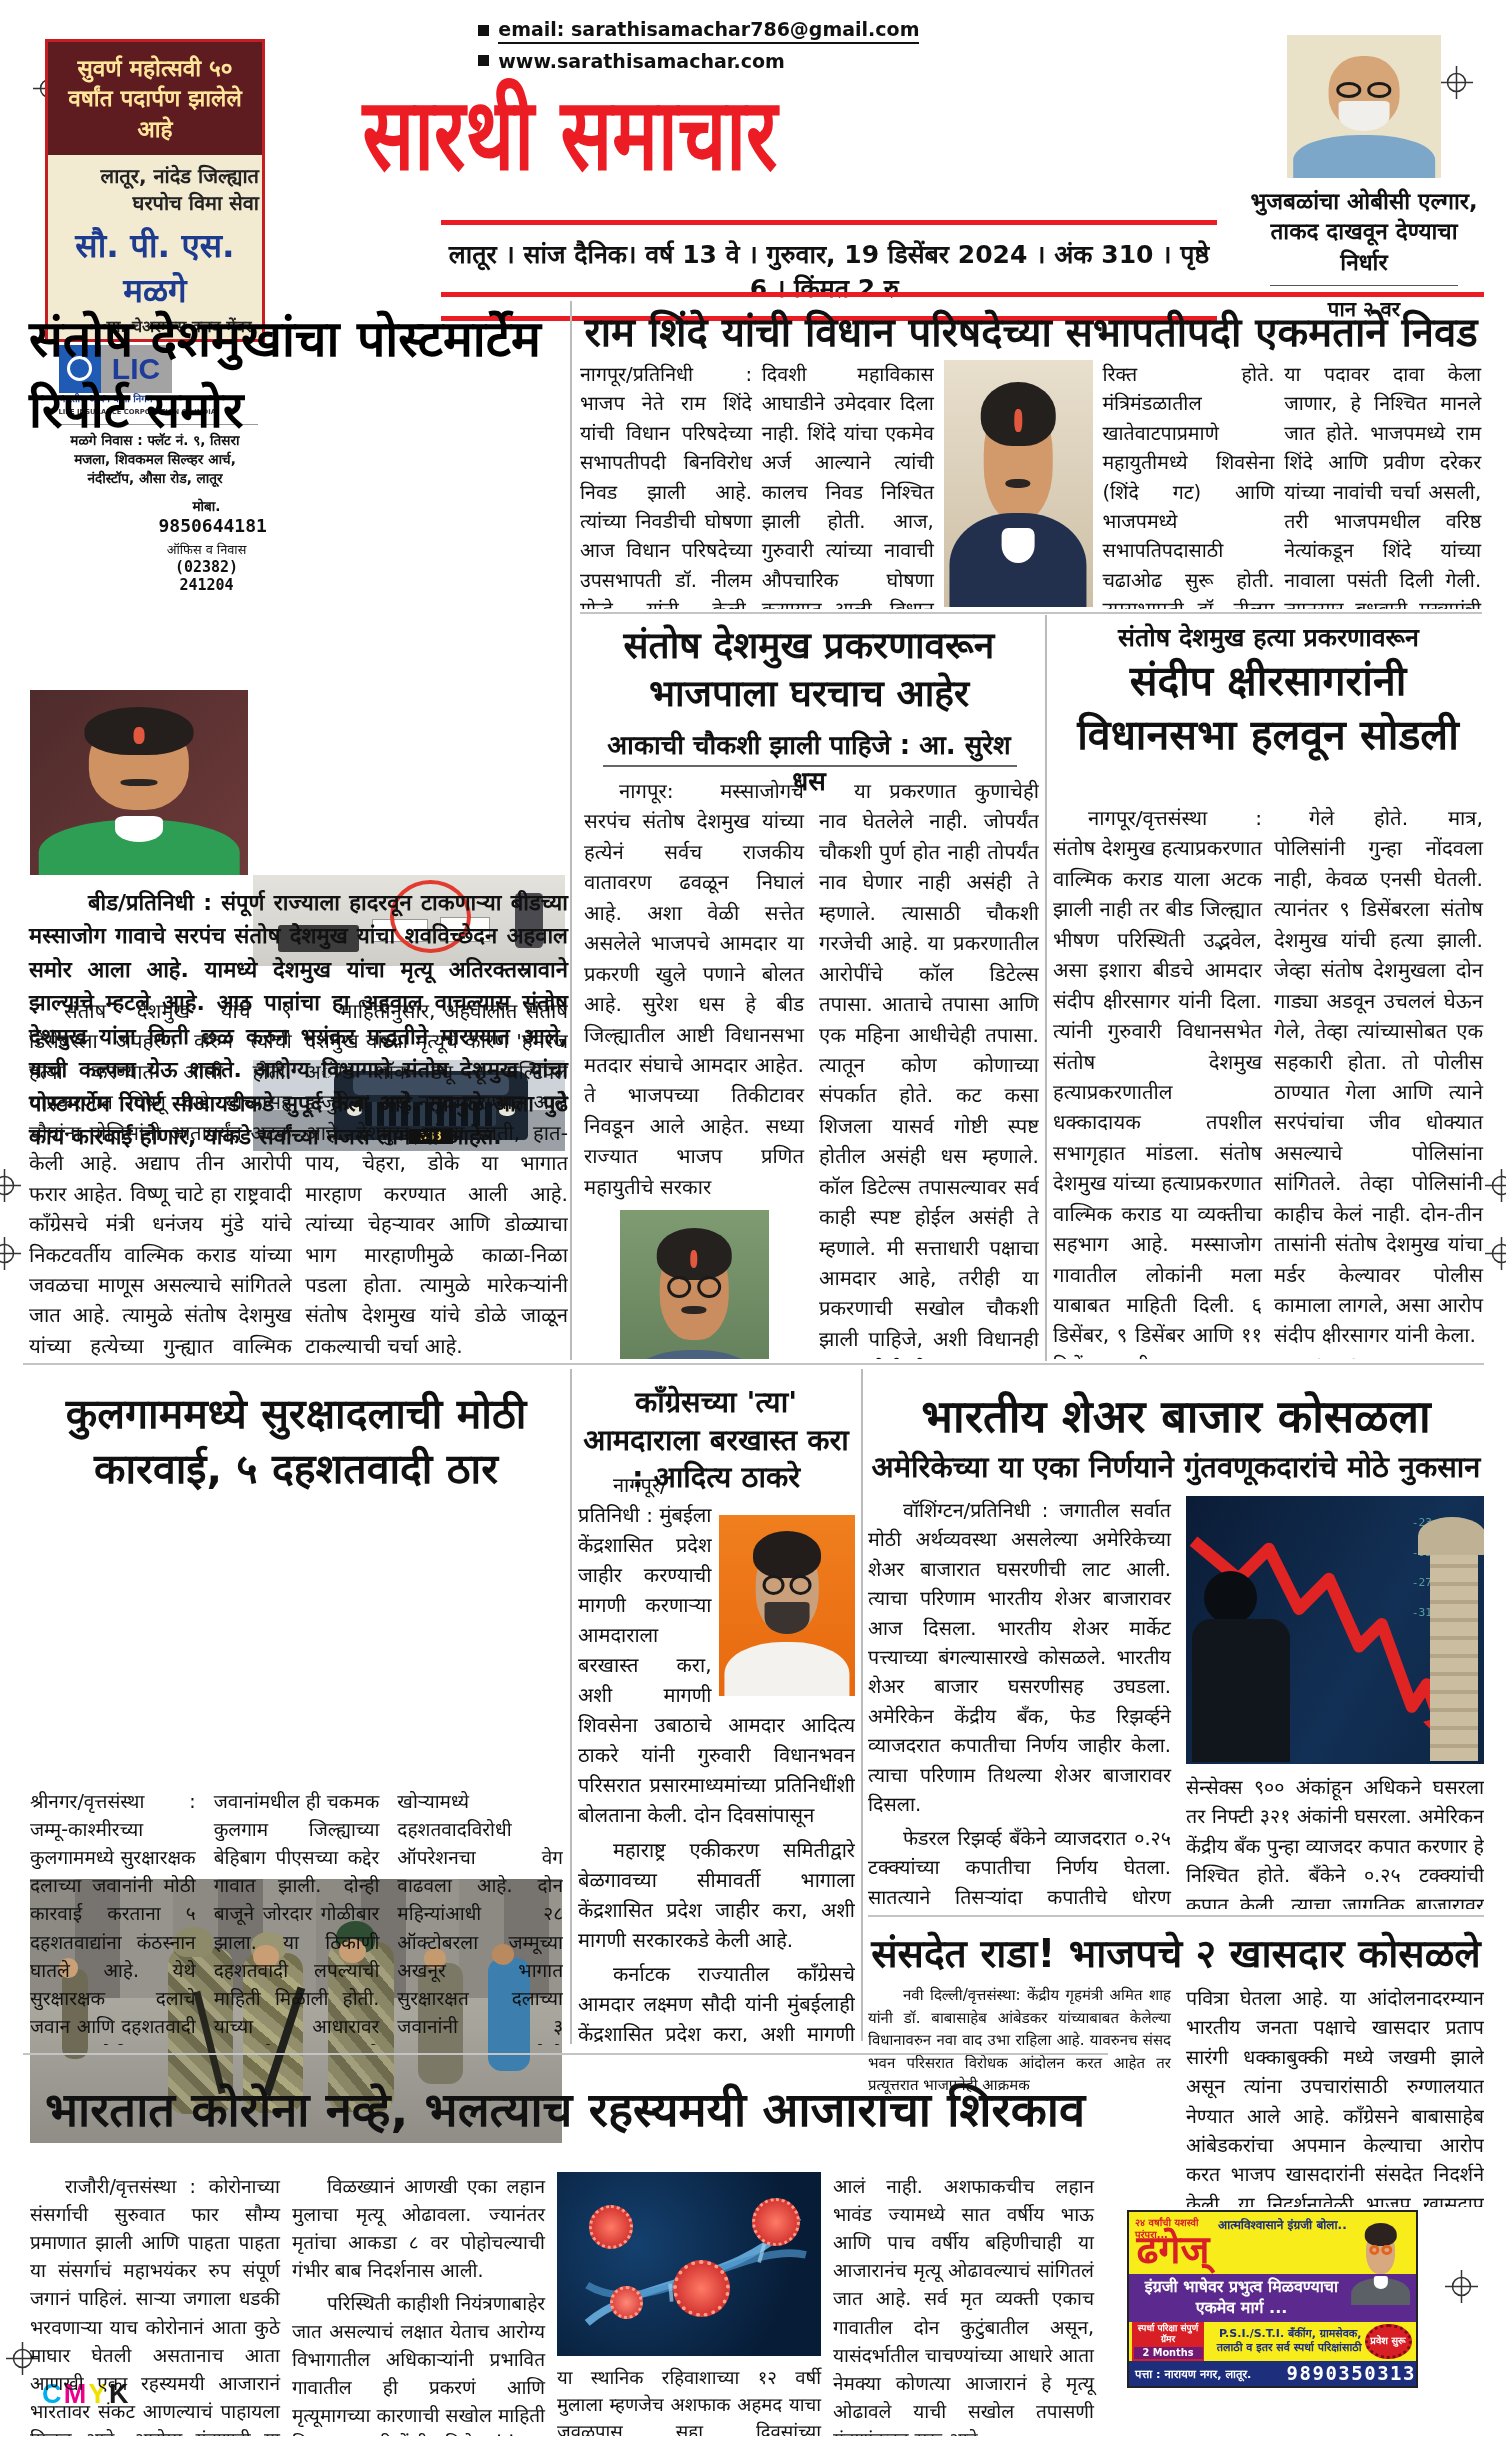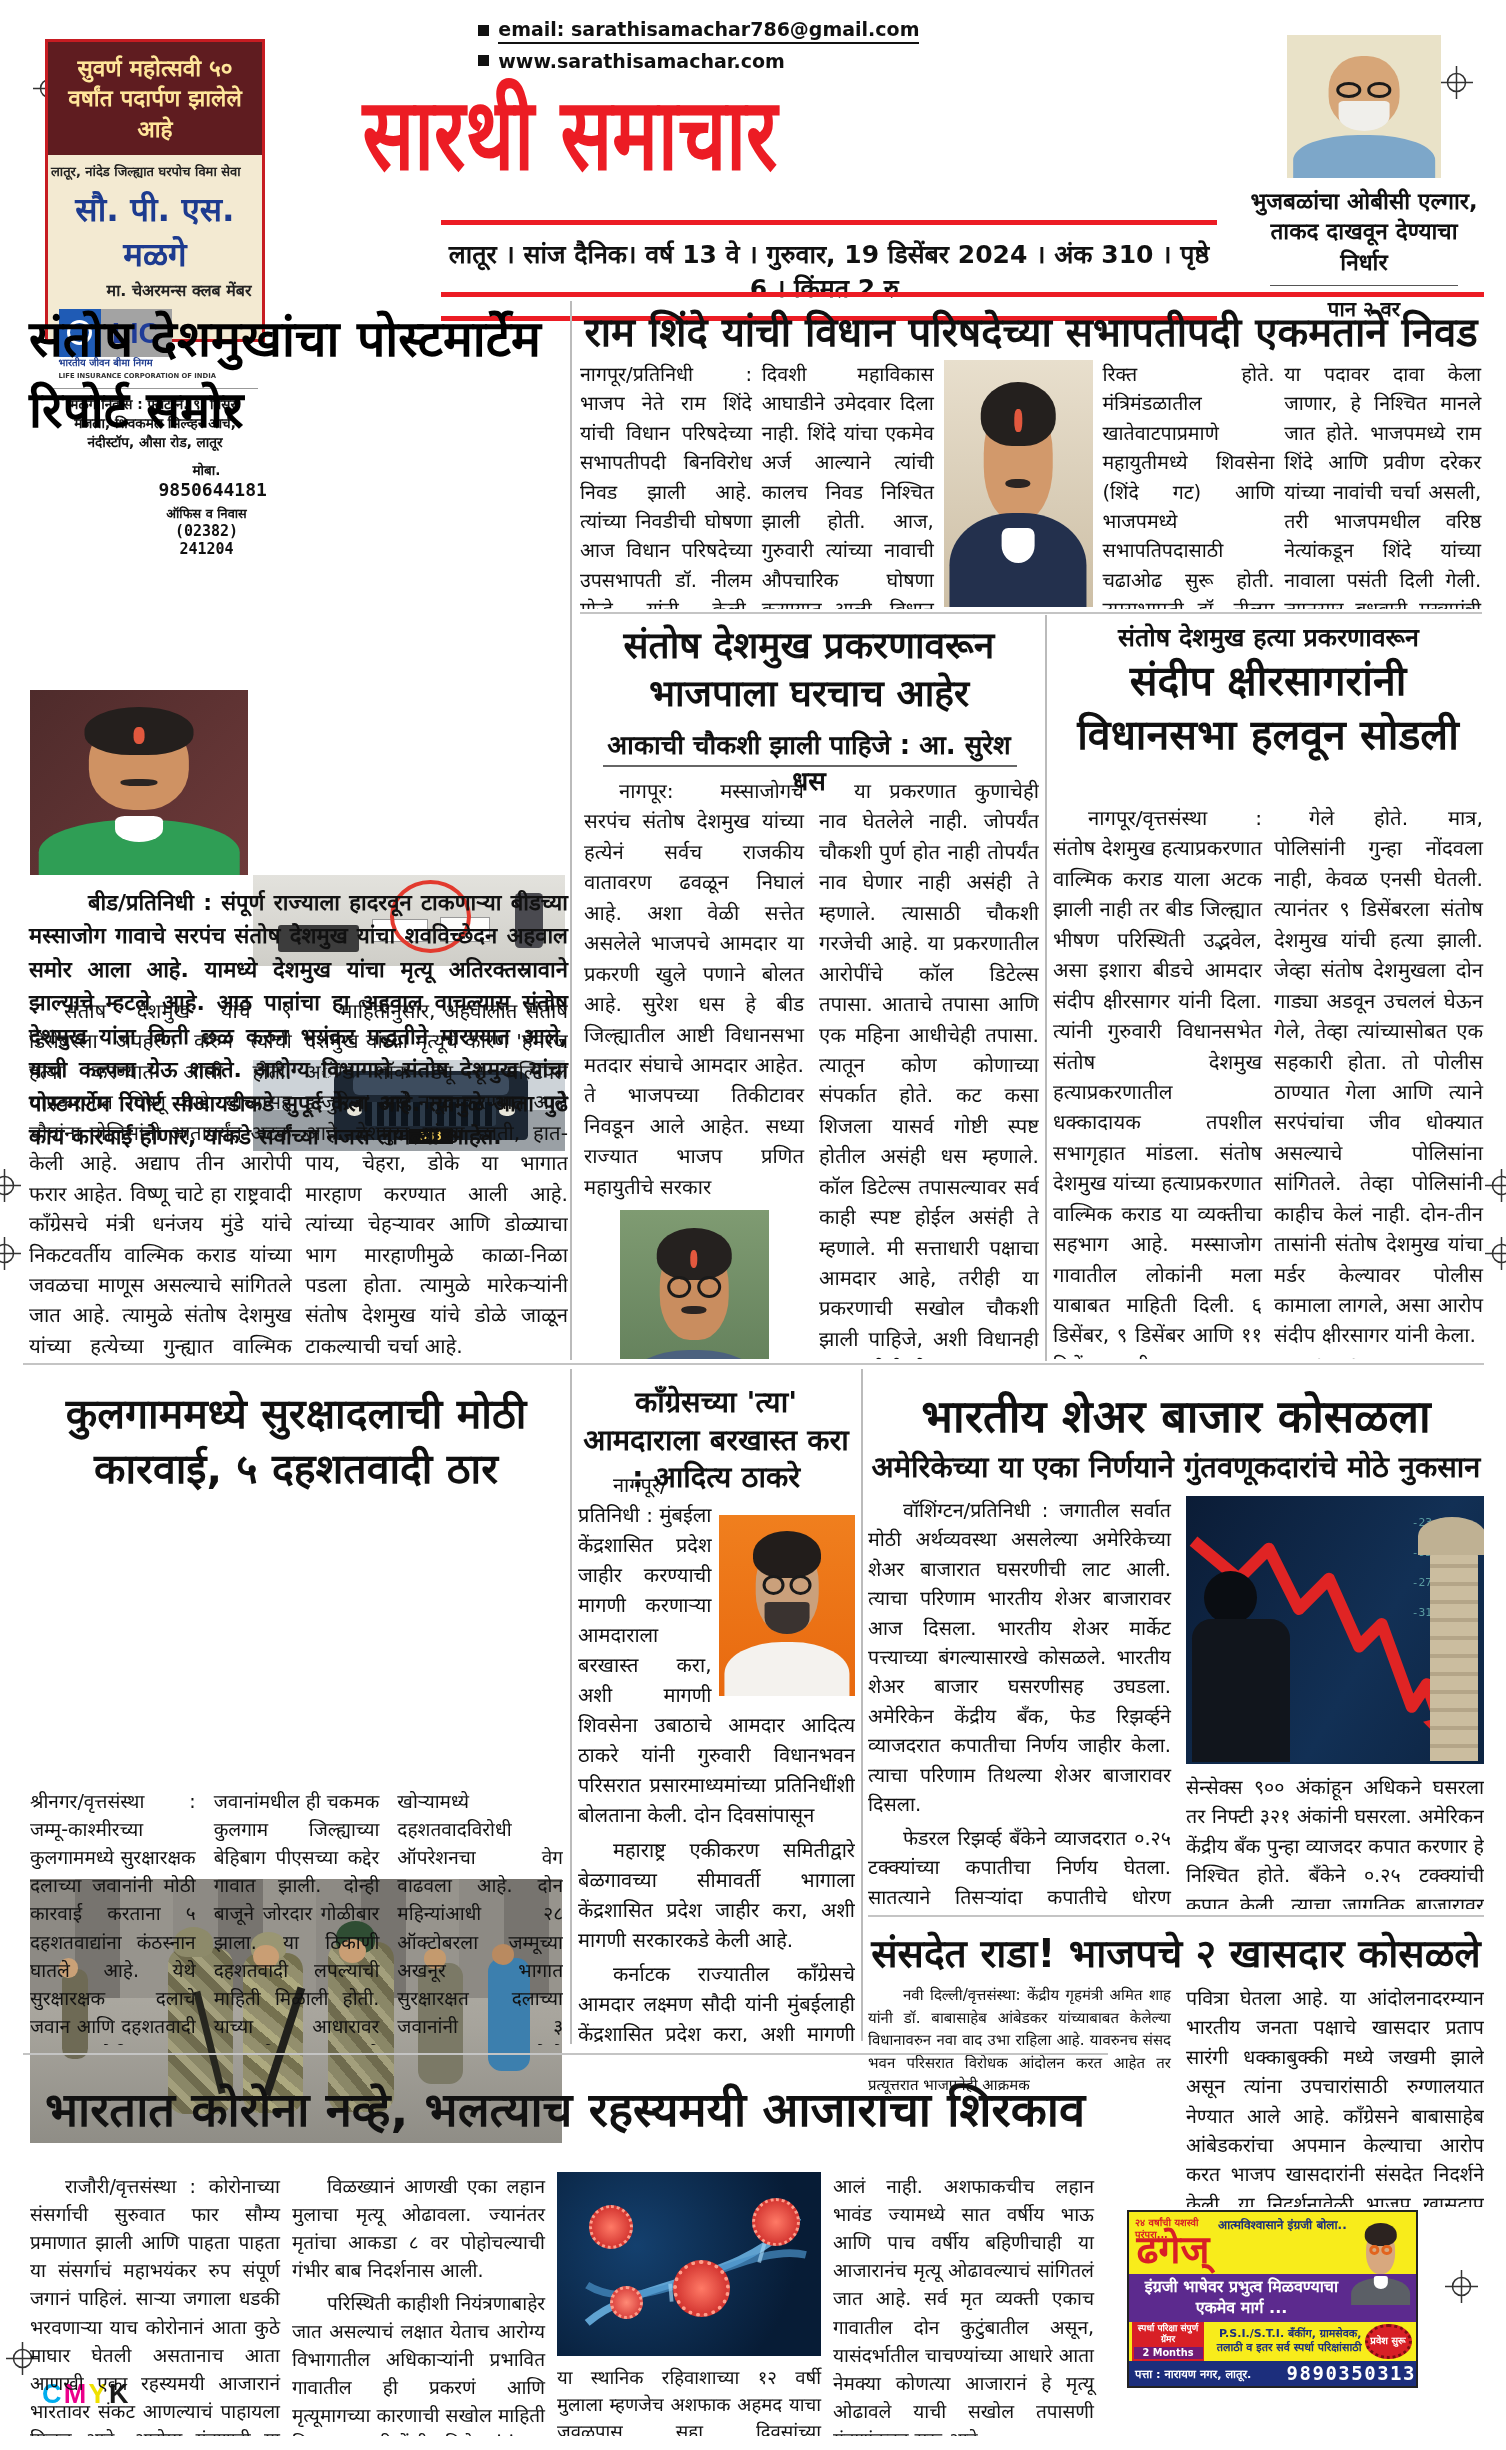--- a/index.html
+++ b/index.html
@@ -23,34 +23,34 @@
   .sqbullet{width:11.3px;height:11.3px;background:#111;display:inline-block}
   .dateline{border-top:5.3px solid #ec1c24;border-bottom:5.3px solid #ec1c24;
             font-size:25px;font-weight:700;text-align:center;padding:11.3px 0;background:#fff}
   .redrule{background:#ec1c24;height:4.5px}
   .grayrule{background:#c4c4c4;height:1.5px}
   .vdiv{width:1.5px;background:#bbb}
   
   .licad{border:3px solid #c71c22;background:#f3ead2;display:flex;flex-direction:column}
   .licad .top{background:#5f1c20;color:#ffe69a;font-weight:700;font-size:22.6px;text-align:center;
               padding:10.5px 4.5px;line-height:1.35}
-  .licad .svc{font-size:13px;font-weight:700;text-align:left;margin:7.5px 3px 1.5px;color:#222}
+  .licad .svc{font-size:20px;font-weight:700;text-align:right;margin:7.5px 3px 1.5px;color:#222}
   .licad .nm{font-size:33px;font-weight:900;text-align:center;color:#1d3b8f;margin:4.5px 0 1.5px}
   .licad .desg{font-size:16px;font-weight:700;text-align:right;margin:1.5px 10.5px;color:#222}
   .liclogo{display:flex;margin:6px 0 0 10.5px;height:48px;width:113px}
   .liclogo .b{width:42px;background:#1f5bb5;display:flex;align-items:center;justify-content:center}
   .liclogo .ring{width:25.6px;height:25.6px;border:3.8px solid #fff;border-radius:50%}
   .liclogo .yl{flex:1;background:#a3a3a3;color:#1f3c98;font:900 30px "Liberation Sans",sans-serif;
                display:flex;align-items:center;justify-content:center}
   .licsub{font-size:9.8px;font-weight:700;color:#1d3b8f;margin-left:10.5px;line-height:1.3}
   .licsub .en{font-size:6.8px;color:#333}
   .licmob{position:absolute;right:7.5px;top:157px;width:96px;text-align:center}
   .licmob .lbl{font-size:13.6px;font-weight:700}
   .licmob .no{font-size:18px;font-weight:700;font-family:"DejaVu Sans Mono",monospace}
-  .licmob .off{font-size:12.8px;font-weight:700;margin-top:4.5px}
+  .licmob .off{font-size:12.8px;font-weight:400;margin-top:4.5px}
   .licaddr{font-size:13.6px;font-weight:700;text-align:center;line-height:1.4;margin:6px 4.5px 4.5px;
            border-top:1.5px solid #999;padding-top:6px}
   
   .h-main{font-weight:900;color:#000;line-height:1.42;font-size:50px}
   .banner{background:#ec1c24;color:#fff;font-size:34px;font-weight:900;text-align:center;padding:9.8px 3px}
   .kicker{font-weight:700}
   
   .photo{position:relative;overflow:hidden}
   .photo *{position:absolute}
   .person .head{left:50%;top:15%;width:46%;height:50%;transform:translateX(-50%);

